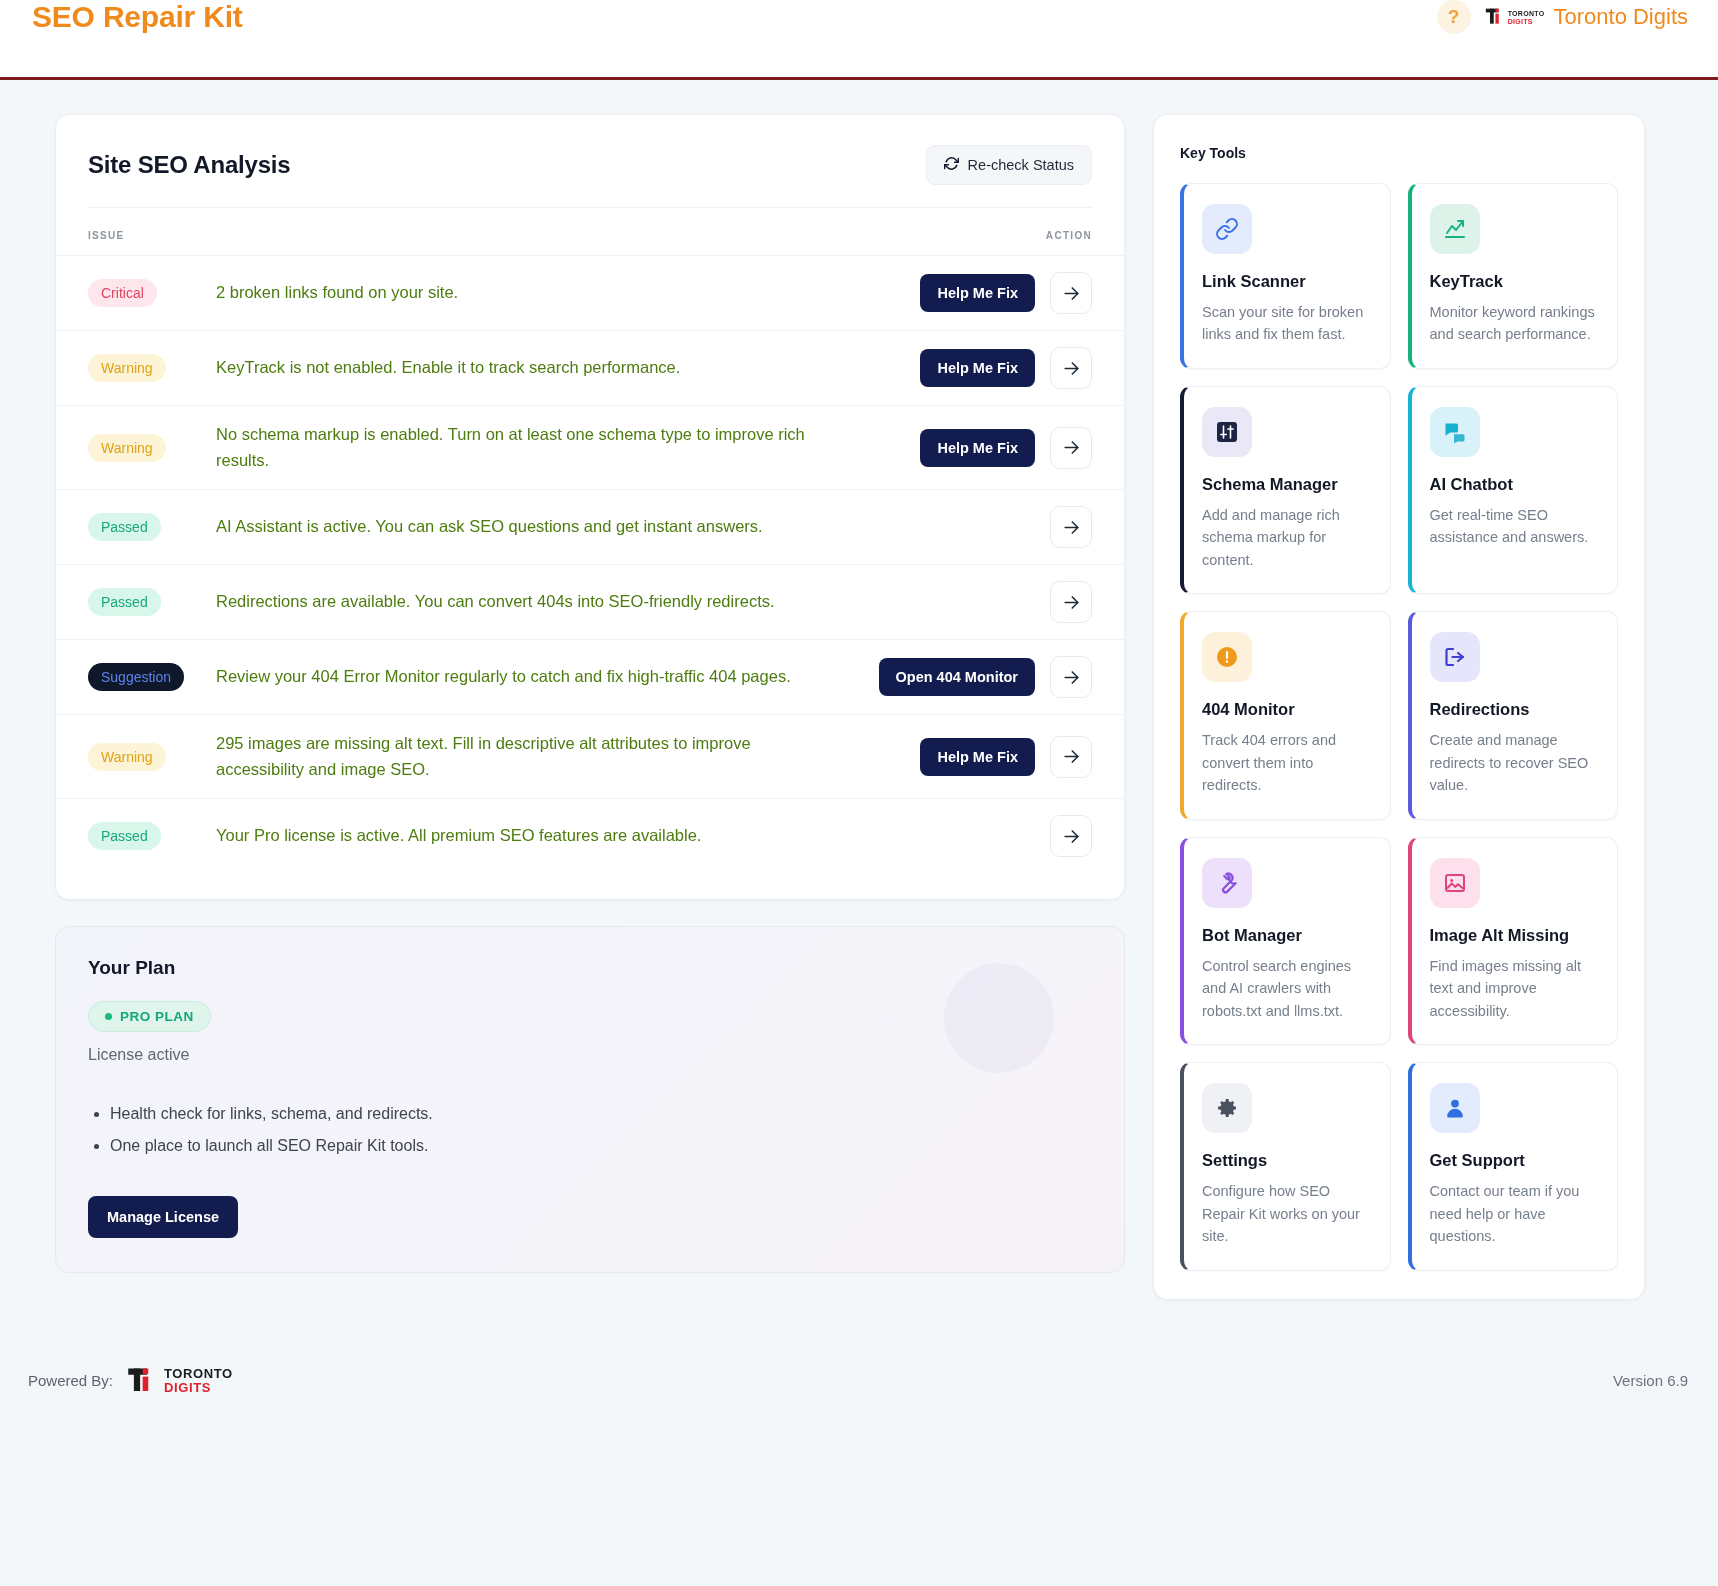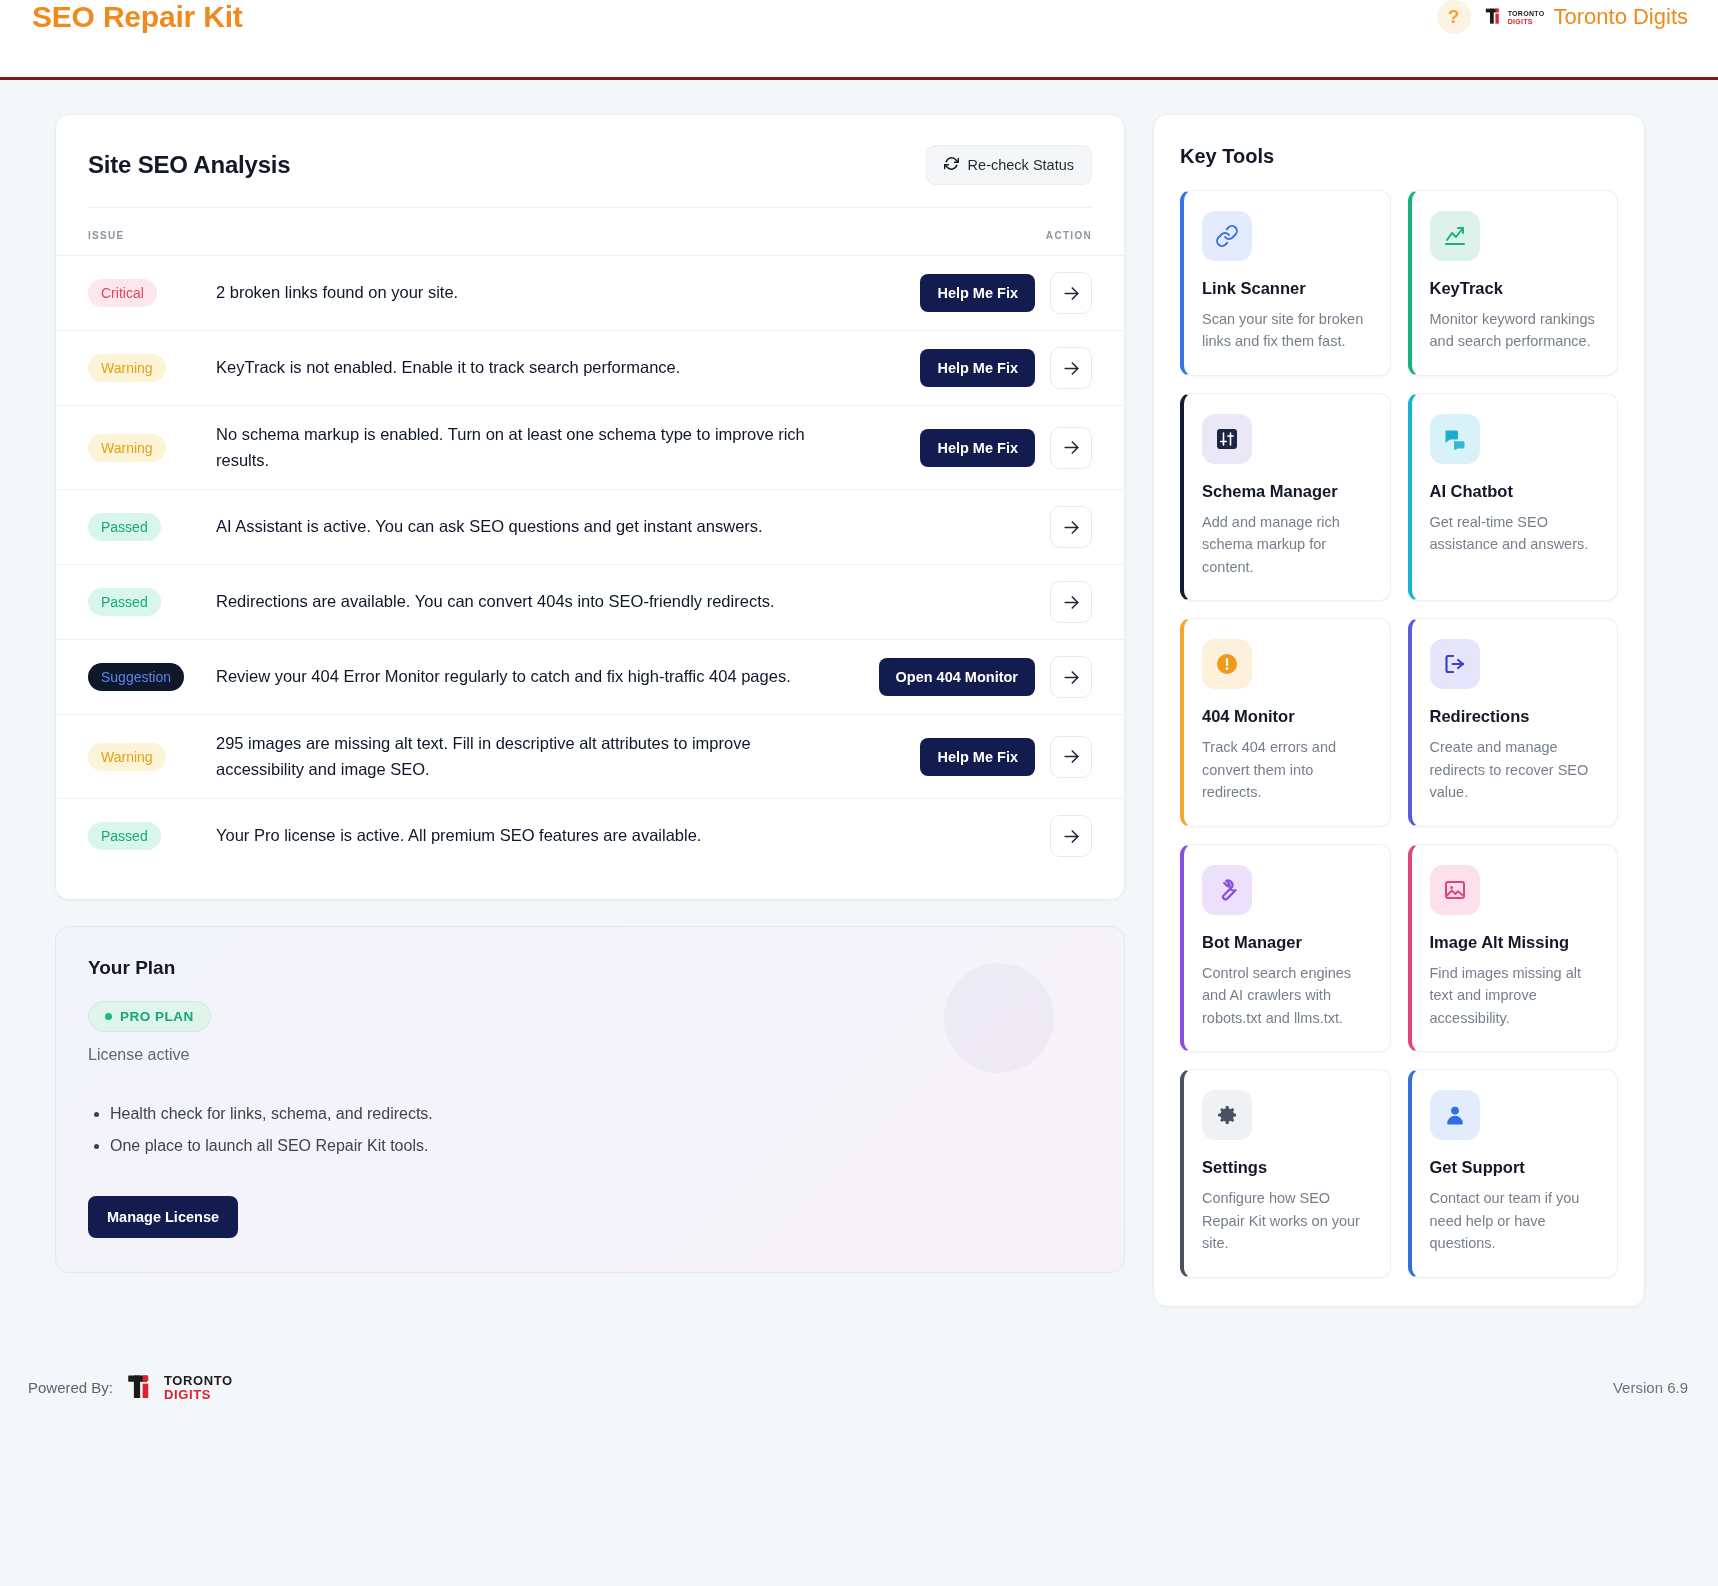--- a/index.html
+++ b/index.html
@@ -98,21 +98,21 @@
     white-space: nowrap;
   }
   .badge.critical   { background:#fde7ec; color:#e0435f; }
   .badge.warning    { background:#fdf3d6; color:#e0a315; }
   .badge.passed     { background:#d9f6ea; color:#16a97c; }
   .badge.suggestion { background:#0f172a; color:#5b84e8; }
 
   .issue-text {
     flex: 1;
     font-size: 16.5px;
-    color: #0f172a;
+    color: #4d7c0f;
     line-height: 1.55;
     padding-right: 24px;
     max-width: 620px;
   }
   .action-cell {
     margin-left: auto;
     display: flex; align-items: center; gap: 15px;
     justify-content: flex-end;
   }
   .fix-btn {
@@ -161,21 +161,21 @@
   .manage-btn {
     margin-top: 34px;
     background:#121c4e; color:#fff;
     border:none; border-radius:8px;
     padding:13px 19px; font-size:14.5px; font-weight:700;
     cursor:pointer; font-family: inherit;
   }
 
   
   .tools-card { padding: 30px 26px 28px 26px; }
-  .tools-title { font-size: 20px; font-weight:700; color:#111827; margin-bottom: 22px;}
+  .tools-title { font-size: 14px; font-weight:700; color:#111827; margin-bottom: 22px;}
   .tools-grid { display:grid; grid-template-columns: 1fr 1fr; gap: 17px; }
   .tool {
     background:#fff;
     border:1px solid #edf0f4;
     border-left-width: 4px;
     border-left-style: solid;
     border-radius: 11px;
     padding: 20px 18px 22px 18px;
     cursor:pointer;
     box-shadow: 0 1px 2px rgba(16,24,40,.03);

